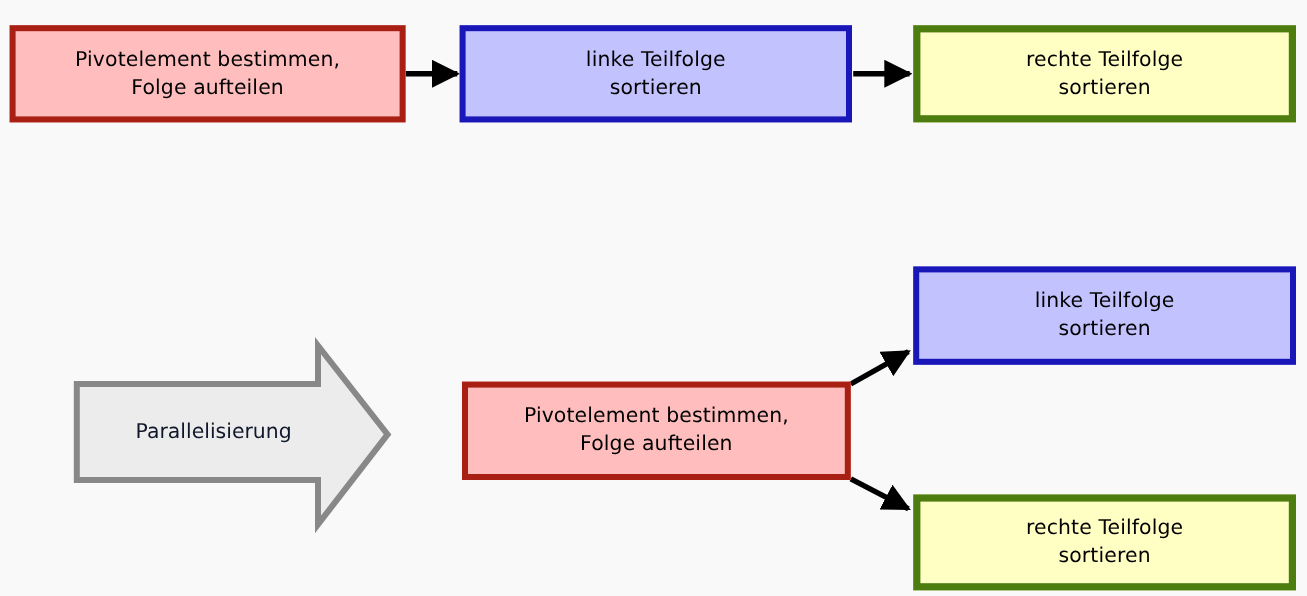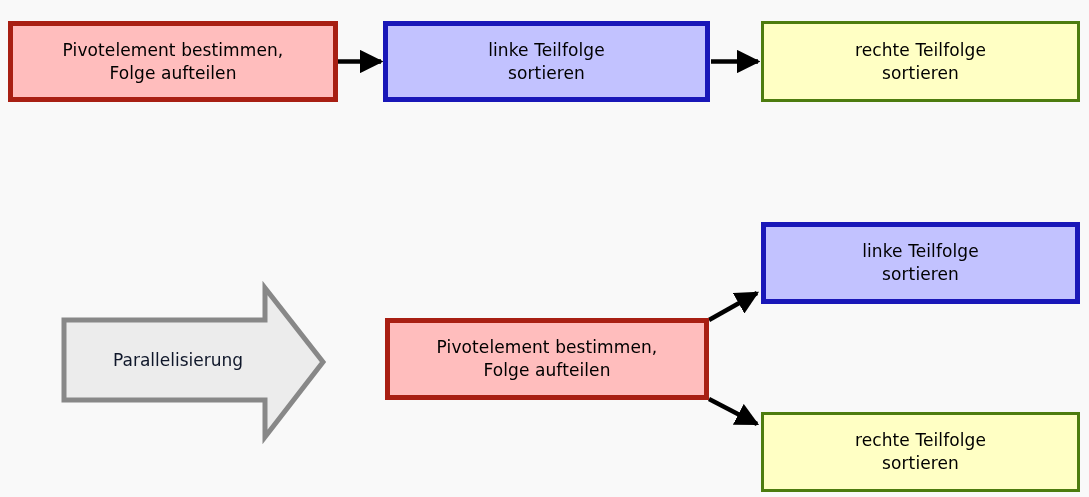--- a/index.html
+++ b/index.html
@@ -42,21 +42,21 @@
   .node-pink {
     background: #ffbdbd;
     border: 5px solid #a81f13;
   }
   .node-blue {
     background: #c2c2ff;
     border: 5px solid #1917b8;
   }
   .node-yellow {
     background: #ffffc4;
-    border: 3px solid #4d7c0f;
+    border: 6px solid #4d7c0f;
     justify-content: center;
   }
   svg.edge-layer {
     position: absolute;
     left: 0;
     top: 0;
     width: 1089px;
     height: 497px;
     z-index: 2;
     overflow: visible;

